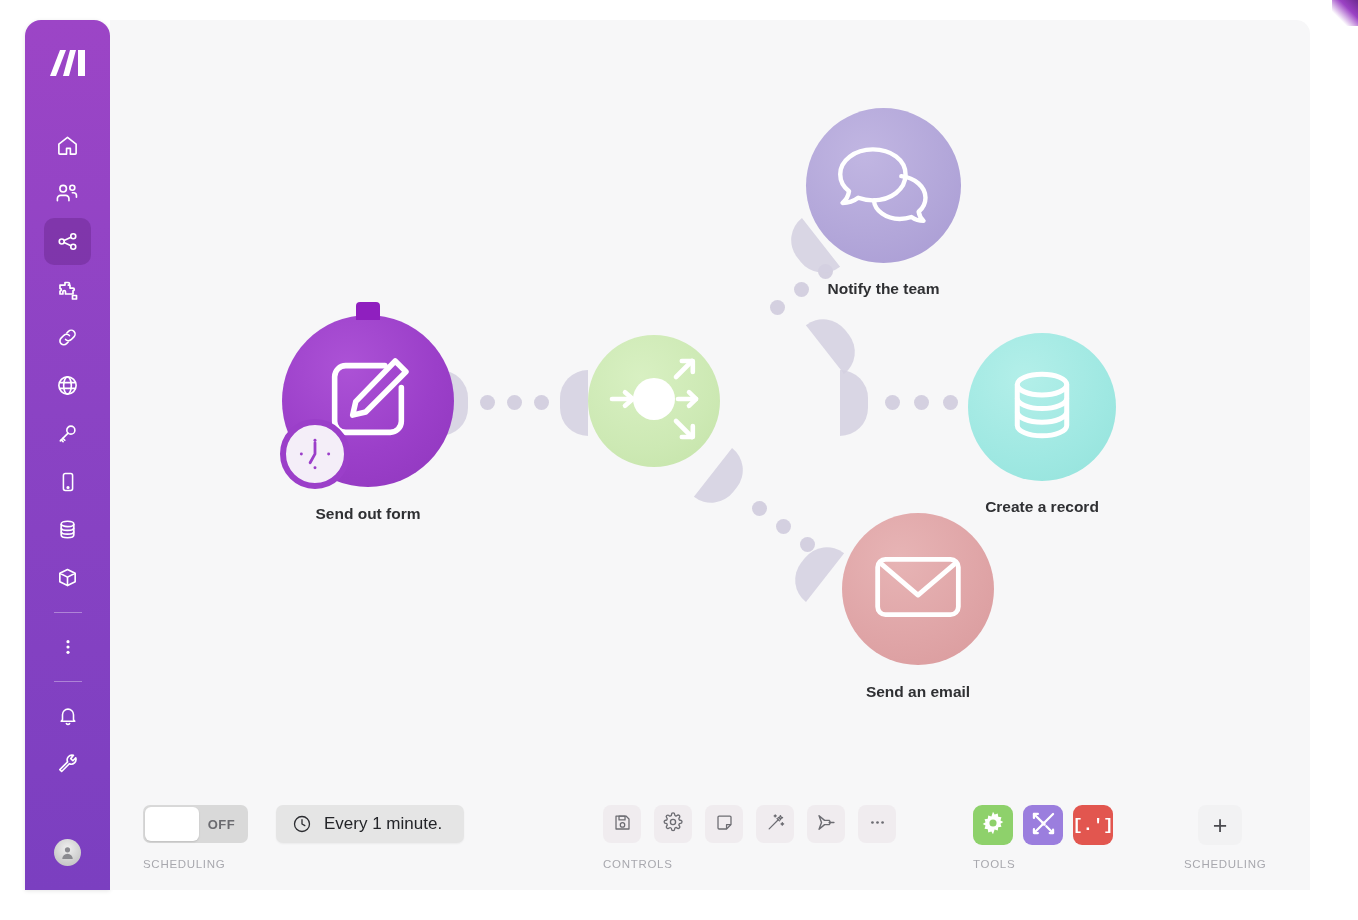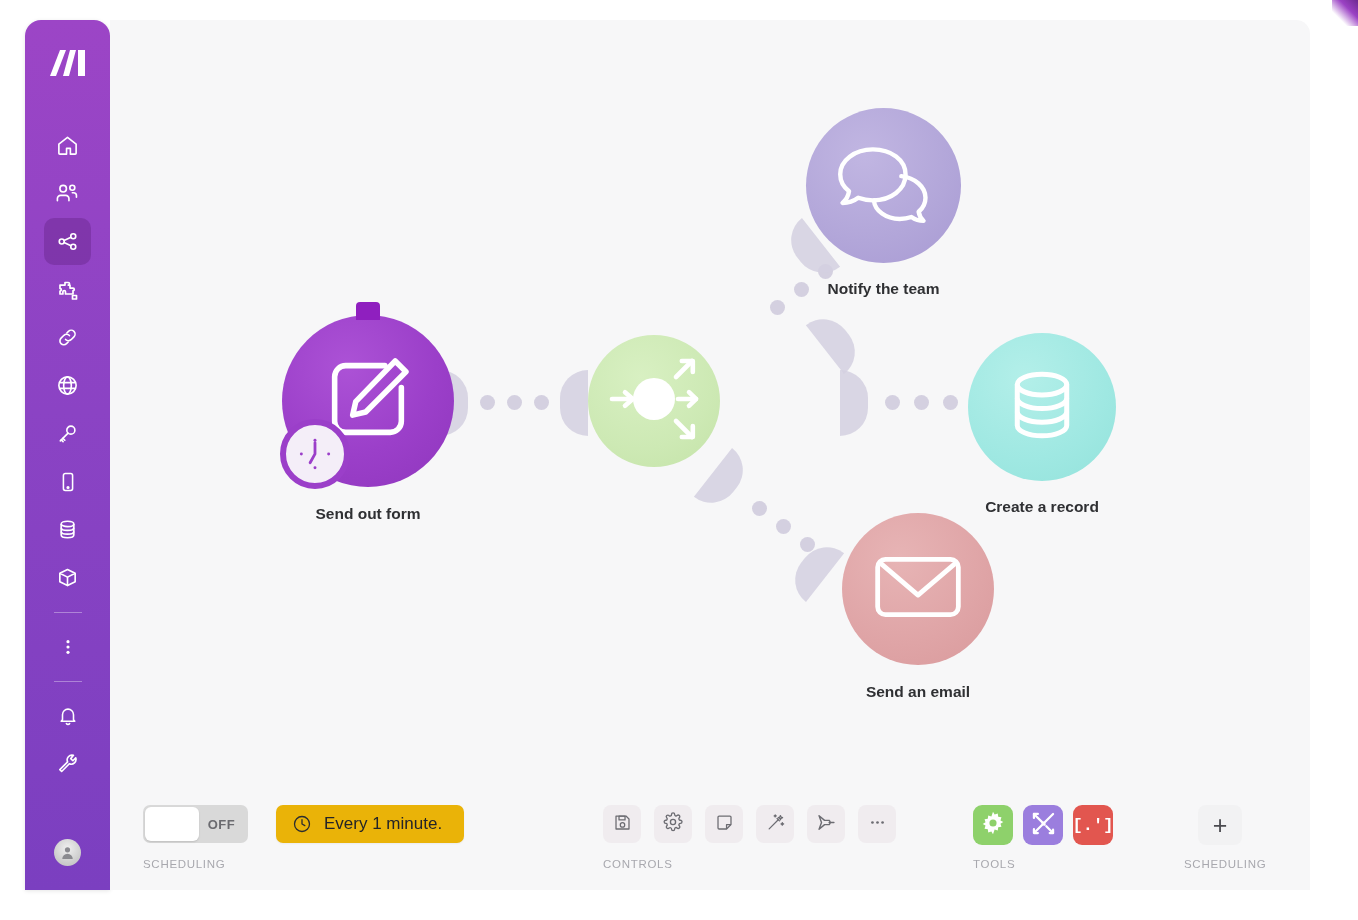--- a/index.html
+++ b/index.html
@@ -97,21 +97,21 @@
     display:flex; align-items:center; cursor:pointer; position:relative;
   }
   .toggle .knob{
     width:54px;height:34px;margin-left:2px;border-radius:6px;background:#fff;
     box-shadow:0 1px 2px rgba(0,0,0,.12);
   }
   .toggle .off{
     position:absolute; right:13px; font-size:13px; color:#6b6b70; font-weight:bold; letter-spacing:.4px;
   }
   .sched-chip{
-    height:38px; border-radius:7px; background:#eab308; display:flex; align-items:center;
+    height:38px; border-radius:7px; background:#e5e5e5; display:flex; align-items:center;
     padding:0 22px 0 16px; cursor:pointer; box-shadow:0 1px 2px rgba(0,0,0,.05);
   }
   .sched-chip span{ margin-left:12px; font-size:17px; color:#232428; }
   .ctrl-btn{
     width:38px;height:38px;border-radius:8px;background:#f0ecef;
     display:flex;align-items:center;justify-content:center;cursor:pointer;margin-right:13px;
   }
   .tool-btn{
     width:40px;height:40px;border-radius:9px;
     display:flex;align-items:center;justify-content:center;cursor:pointer;margin-right:10px;

